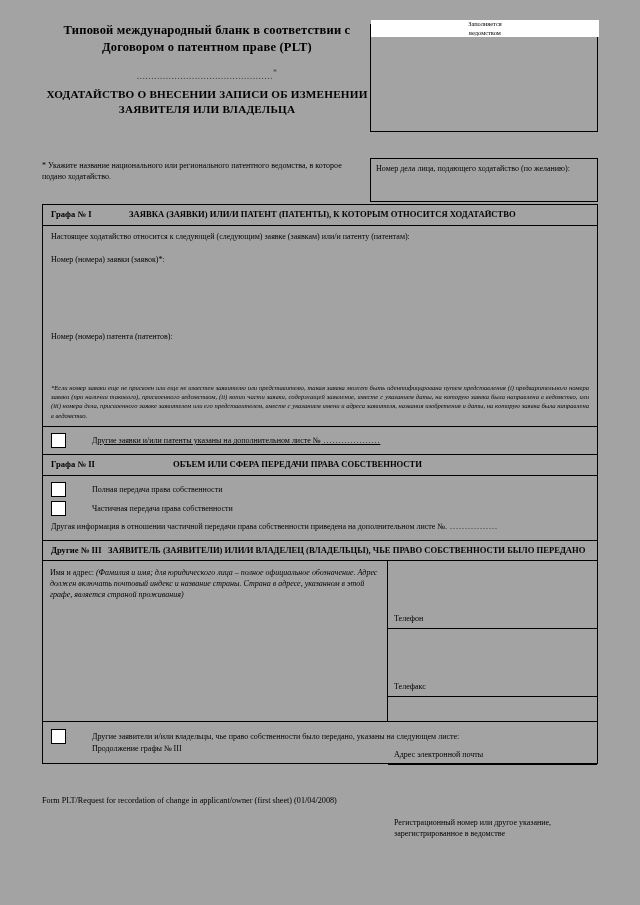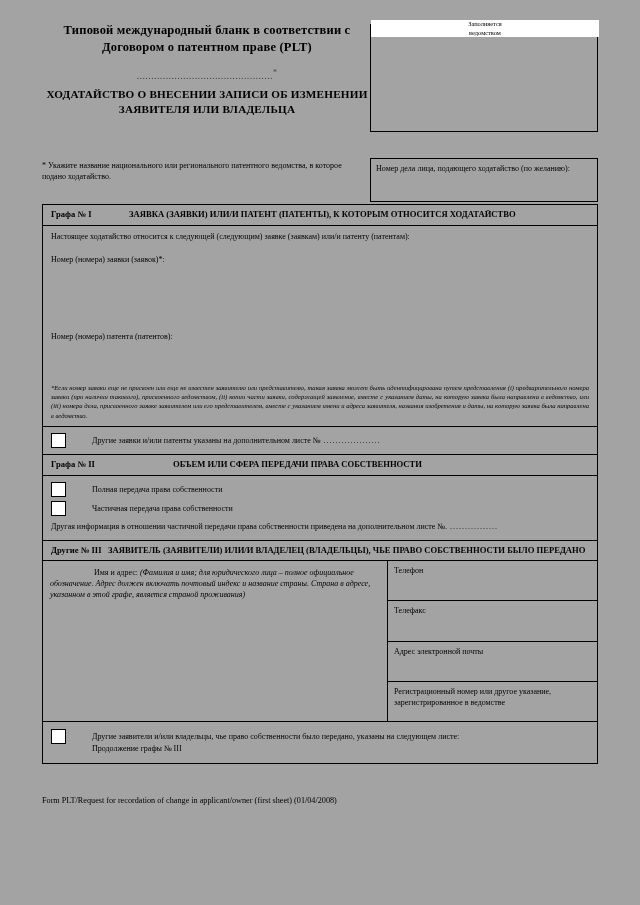--- a/index.html
+++ b/index.html
@@ -161,21 +161,21 @@
   }
 
   .check-row {
     display: flex;
     align-items: flex-start;
     padding: 6px 8px;
     box-sizing: border-box;
     font-size: 8px;
     line-height: 12px;
   }
-  .check-row.bordered-top { border-top: 1.5px solid #000; }
+  .check-row.bordered-top { border-top: 1.5px solid #000; text-decoration: underline; }
   .chk {
     flex: 0 0 auto;
     width: 15px;
     height: 15px;
     border: 1.4px solid #000;
     margin-right: 26px;
     box-sizing: border-box;
     background: #fff;
   }
   .check-label { flex: 1 1 auto; padding-top: 2px; }
@@ -196,35 +196,36 @@
     box-sizing: border-box;
   }
   .g3-left {
     flex: 0 0 345px;
     border-right: 1.3px solid #000;
     padding: 6px 7px;
     box-sizing: border-box;
     font-size: 8px;
     line-height: 11px;
   }
-  .g3-left .nm { font-style: normal; margin-left: 44px; }
+  .g3-left .nm { font-style: normal; }
   .g3-left .it { font-style: italic; }
   .g3-right {
     flex: 1 1 auto;
     display: flex;
     flex-direction: column;
     box-sizing: border-box;
   }
   .g3-field {
     border-bottom: 1.3px solid #000;
     padding: 4px 6px;
     font-size: 8px;
     line-height: 11px;
     box-sizing: border-box;
     flex: 1 1 0;
+    margin-top: 48px;
   }
   .g3-field.last { border-bottom: none; }
 
   .final-check {
     display: flex;
     align-items: flex-start;
     padding: 7px 8px 8px 8px;
     box-sizing: border-box;
     font-size: 8px;
     line-height: 12px;

